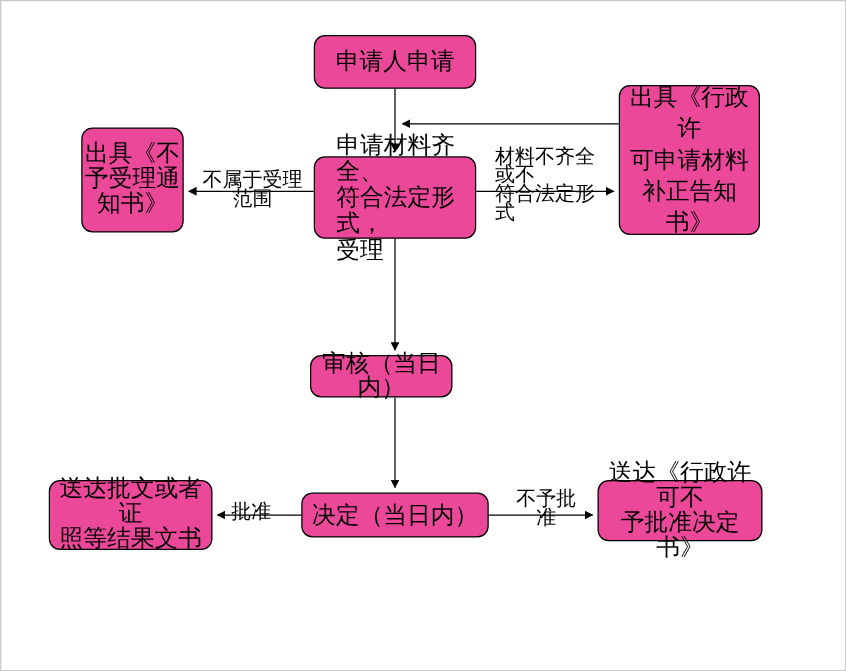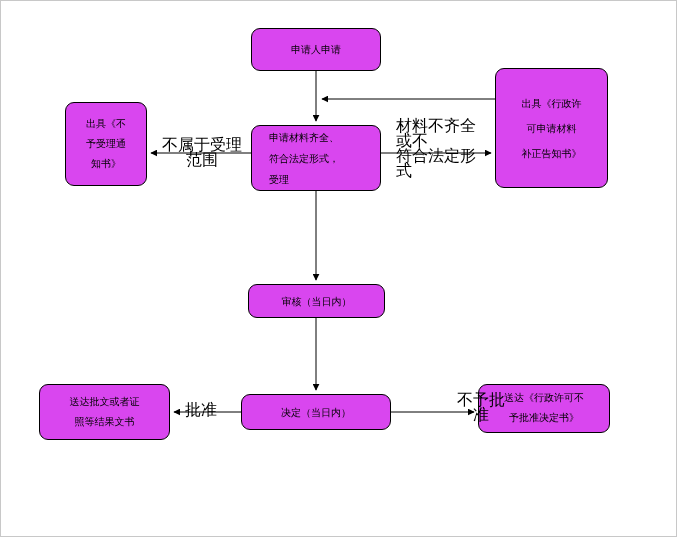--- a/index.html
+++ b/index.html
@@ -16,52 +16,52 @@
   svg.arrows {
     position: absolute;
     left: 0; top: 0;
     width: 677px; height: 537px;
   }
   .node {
     position: absolute;
     box-sizing: border-box;
     border: 1px solid #000;
     border-radius: 9px;
-    background: #d946ef;
+    background: #ec4899;
     color: #000;
-    font-size: 10px;
+    font-size: 19px;
     display: flex;
     align-items: center;
     justify-content: center;
     text-align: center;
     white-space: pre-line;
     line-height: 19px;
   }
   .n-applicant  { left: 250px; top: 27px;  width: 130px; height: 43px; }
   .n-correction { left: 494px; top: 67px;  width: 113px; height: 120px; line-height: 25px; }
   .n-rejection  { left: 64px;  top: 101px; width: 82px;  height: 84px;  line-height: 20px; }
   .n-acceptance { left: 250px; top: 124px; width: 130px; height: 66px;
                   justify-content: flex-start; text-align: left;
                   padding-left: 17px; line-height: 21px; }
-  .n-review     { left: 247px; top: 283px; width: 137px; height: 34px; }
+  .n-review     { left: 247px; top: 283px; width: 114px; height: 34px; }
   .n-decision   { left: 240px; top: 393px; width: 150px; height: 36px; }
   .n-approval   { left: 38px;  top: 383px; width: 131px; height: 56px; line-height: 20px; }
   .n-denial     { left: 477px; top: 383px; width: 132px; height: 49px; line-height: 20px; font-family: Liberation Mono, monospace; }
 
   .edge-label {
     position: absolute;
     font-size: 16px;
     color: #000;
     white-space: pre-line;
     line-height: 15px;
   }
   .l-scope     { left: 155px; top: 136px; width: 92px; text-align: center; }
   .l-materials { left: 395px; top: 117px; width: 94px; text-align: left; }
   .l-approved  { left: 184px; top: 401px; width: 32px; text-align: right; }
-  .l-denied    { left: 408px; top: 391px; width: 56px; text-align: center; margin-left: 44px; }
+  .l-denied    { left: 408px; top: 391px; width: 56px; text-align: center; }
 </style>
 </head>
 <body>
 
 <div class="canvas">
 
   <svg class="arrows" viewBox="0 0 677 537" xmlns="http://www.w3.org/2000/svg">
     <defs>
       <marker id="arrow" viewBox="0 0 10 10" refX="9" refY="5" markerWidth="7" markerHeight="7" orient="auto-start-reverse">
         <path d="M0,0 L10,5 L0,10 z" fill="#000"></path>

